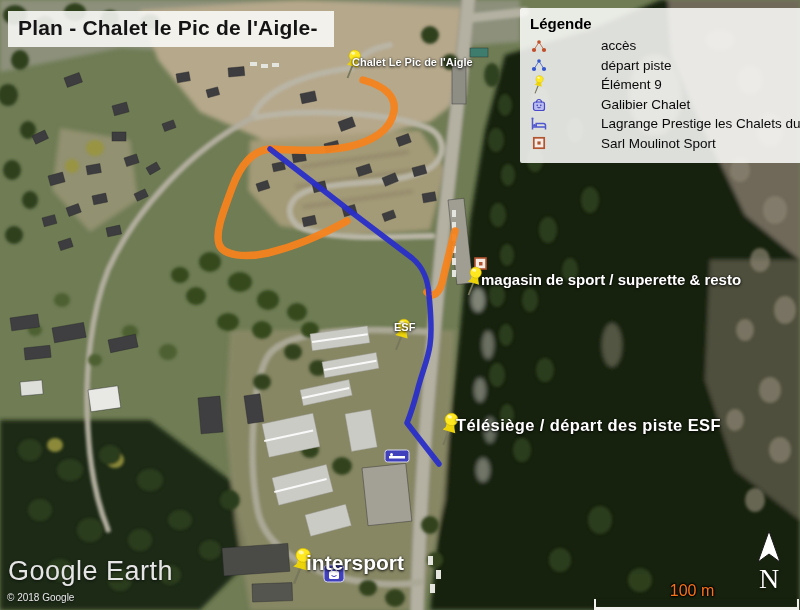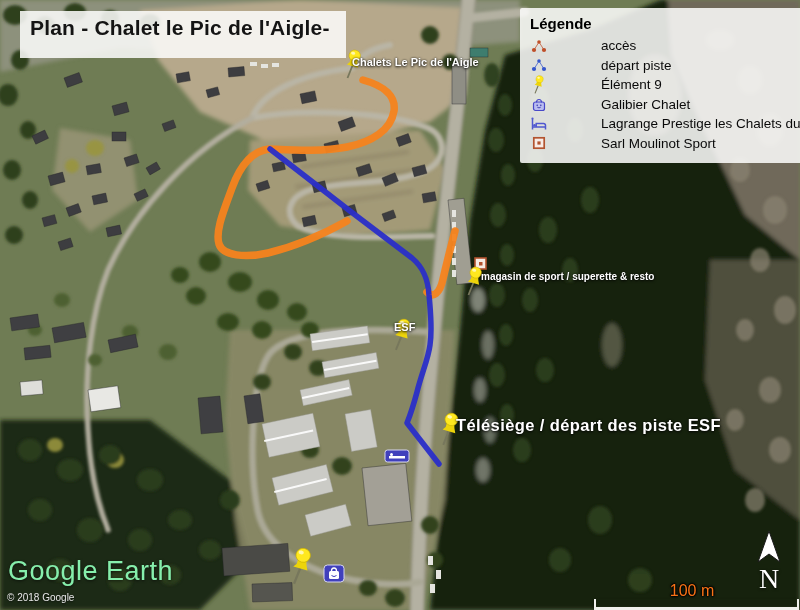--- a/index.html
+++ b/index.html
@@ -1,38 +1,38 @@
 <!DOCTYPE html>
 <html style="--path-orange: #f5831e; --path-blue: #2a2ec8; --pin-yellow: #ffe81f; --access-red: #bf4f28; --piste-blue: #3556cc; --sign-blue: #4040bc; --moulinot-red: #b35430;"><head>
 <meta charset="utf-8">
 <style>
   html,body{margin:0;padding:0;background:#222;}
   #stage{position:relative;width:800px;height:610px;overflow:hidden;
          font-family:"Liberation Sans",sans-serif;user-select:none;}
   #terrain{position:absolute;inset:0;}
   
   .panel{position:absolute;background:rgba(252,252,250,0.87);color:#111;}
-  #title-box{left:8px;top:11px;padding:5px 16px 18px 10px;font-size:21px;font-weight:bold;
-             letter-spacing:.2px;color:#141414;margin-left:12px;}
+  #title-box{left:8px;top:11px;padding:5px 16px 7px 10px;font-size:21px;font-weight:bold;
+             letter-spacing:.2px;color:#141414;}
   #legend-box{left:520px;top:8px;width:278px;padding:7px 6px 8px 10px;border-radius:2px;}
   #legend-box h3{margin:0 0 6px 0;font-size:15px;color:#000;}
   .lg-row{display:flex;align-items:center;gap:9px;margin:0 0 4.5px 0;height:15px;}
   .lg-ic{width:17px;height:17px;flex:0 0 17px;display:flex;align-items:center;justify-content:center;}
   .lg-txt{font-size:13.5px;color:#0a0a0a;white-space:nowrap;margin-left:45px;}
   
   .pin{position:absolute;}
   .pin-label{position:absolute;color:#fff;font-weight:bold;white-space:nowrap;
              text-shadow:0 1px 3px rgba(0,0,0,.9),0 0 2px rgba(0,0,0,.65);}
   #lbl-chalet{left:352px;top:56px;font-size:11px;font-weight:600;}
-  #lbl-magasin{left:481px;top:271px;font-size:10px;}
+  #lbl-magasin{left:481px;top:271px;font-size:15px;}
   #lbl-esf{left:394px;top:321px;font-size:11px;}
   #lbl-tele{left:456px;top:416px;font-size:16.5px;letter-spacing:.4px;}
   #lbl-inter{left:306px;top:551px;font-size:21px;}
   
-  #ge-logo{position:absolute;left:8px;top:556px;color:#86efac;font-size:27px;letter-spacing:.5px;
+  #ge-logo{position:absolute;left:8px;top:556px;color:#e5e5e5;font-size:27px;letter-spacing:.5px;
            text-shadow:0 1px 3px rgba(0,0,0,.6);}
   #copyright{position:absolute;left:7px;top:592px;color:#e8e8e8;font-size:10px;
              text-shadow:0 1px 2px rgba(0,0,0,.7);}
   
   #scale{position:absolute;left:594px;top:582px;width:203px;}
   #scale-label{position:absolute;left:38px;top:0;width:120px;text-align:center;color:#f97316;
                font-size:16px;font-weight:500;text-shadow:0 1px 2px #000,0 -1px 2px #000,1px 0 2px #000,-1px 0 2px #000;}
   #scale-bar{position:absolute;left:0;top:17px;width:201px;height:8px;
              border-left:2px solid #f2f2ee;border-right:2px solid #f2f2ee;border-bottom:3px solid #f2f2ee;
              box-shadow:0 1px 2px rgba(0,0,0,.5);}
@@ -330,24 +330,25 @@
   <div class="pin" style="left:391px;top:318px"><svg width="22" height="33">
         <use href="#pin"></use>
       </svg></div>
   <div class="pin" style="left:438px;top:412px"><svg width="23" height="34">
         <use href="#pin"></use>
       </svg></div>
   <div class="pin" style="left:288px;top:547px"><svg width="26" height="38">
         <use href="#pin"></use>
       </svg></div>
 
-  <div class="pin-label" id="lbl-chalet">Chalets Le Pic de l'Aigle</div>
+  <div class="pin-label" id="lbl-chalet">Chalet Le Pic de l'Aigle</div>
   <div class="pin-label" id="lbl-magasin">magasin de sport / superette &amp; resto</div>
   <div class="pin-label" id="lbl-esf">ESF</div>
   <div class="pin-label" id="lbl-tele">Télésiège / départ des piste ESF</div>
+  <div class="pin-label" id="lbl-inter">intersport</div>
 
   <div class="panel" id="title-box">Plan - Chalet le Pic de l'Aigle-</div>
 
   <div class="panel" id="legend-box">
     <h3>Légende</h3>
 
     <div class="lg-row">
       <span class="lg-ic">
         <svg width="16" height="16" viewBox="0 0 16 16">
           <path d="M3,12 L8,4 L13,12" style="stroke:var(--access-red)" stroke-width="1" fill="none" opacity=".75"></path>

